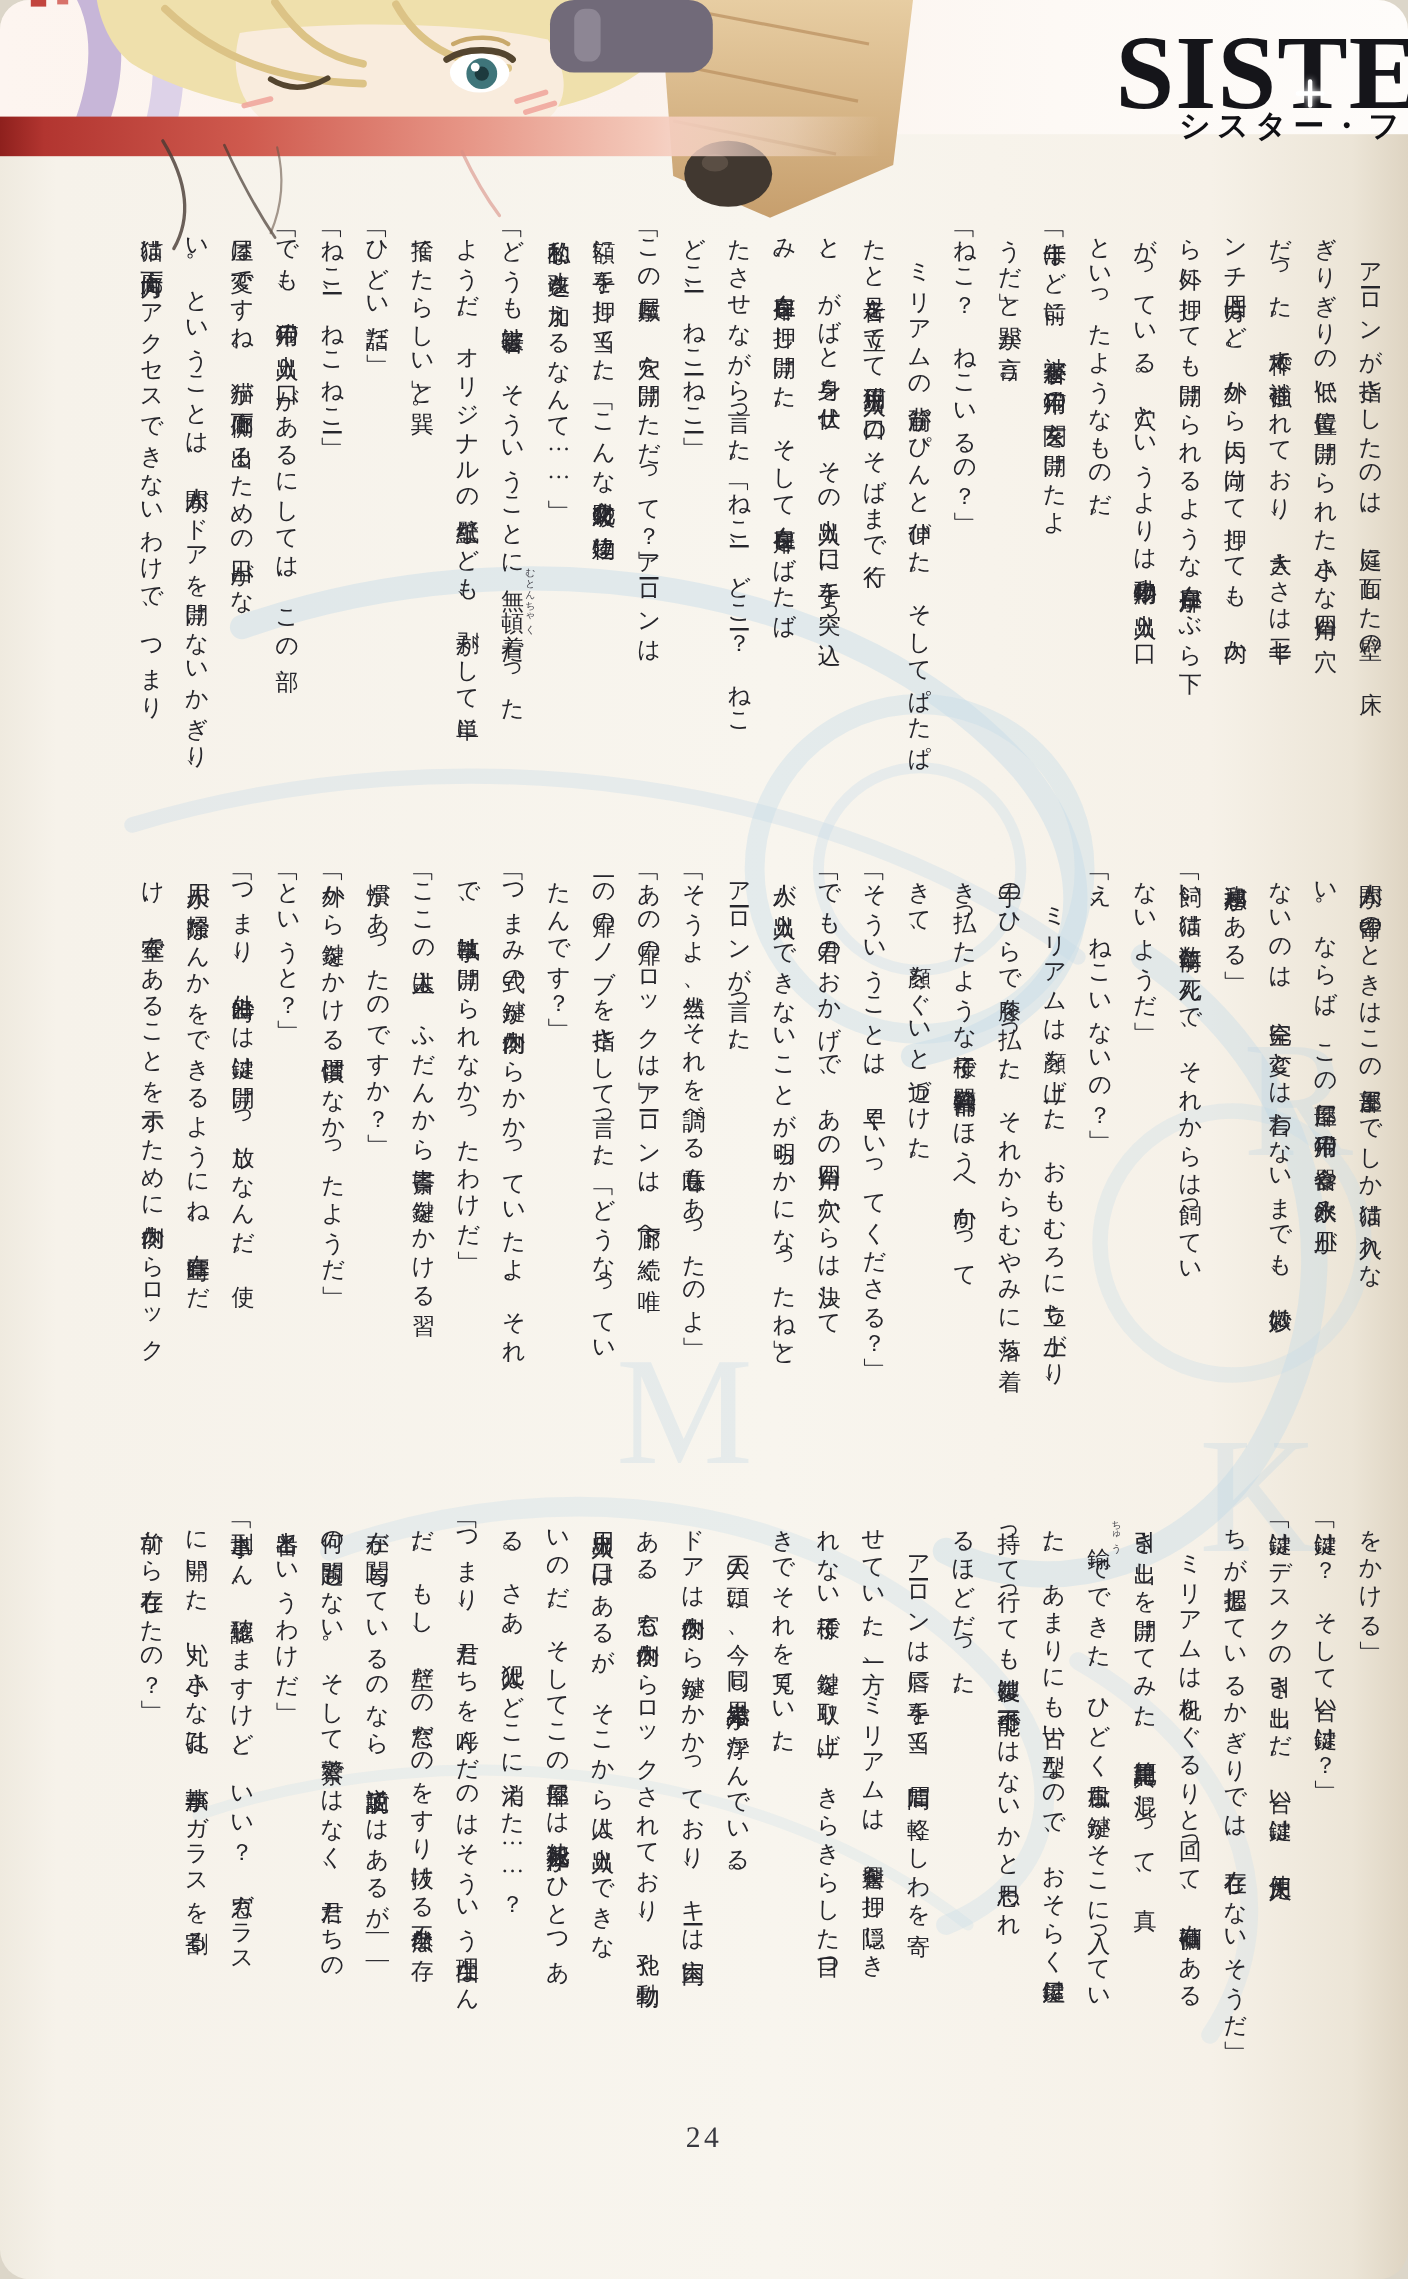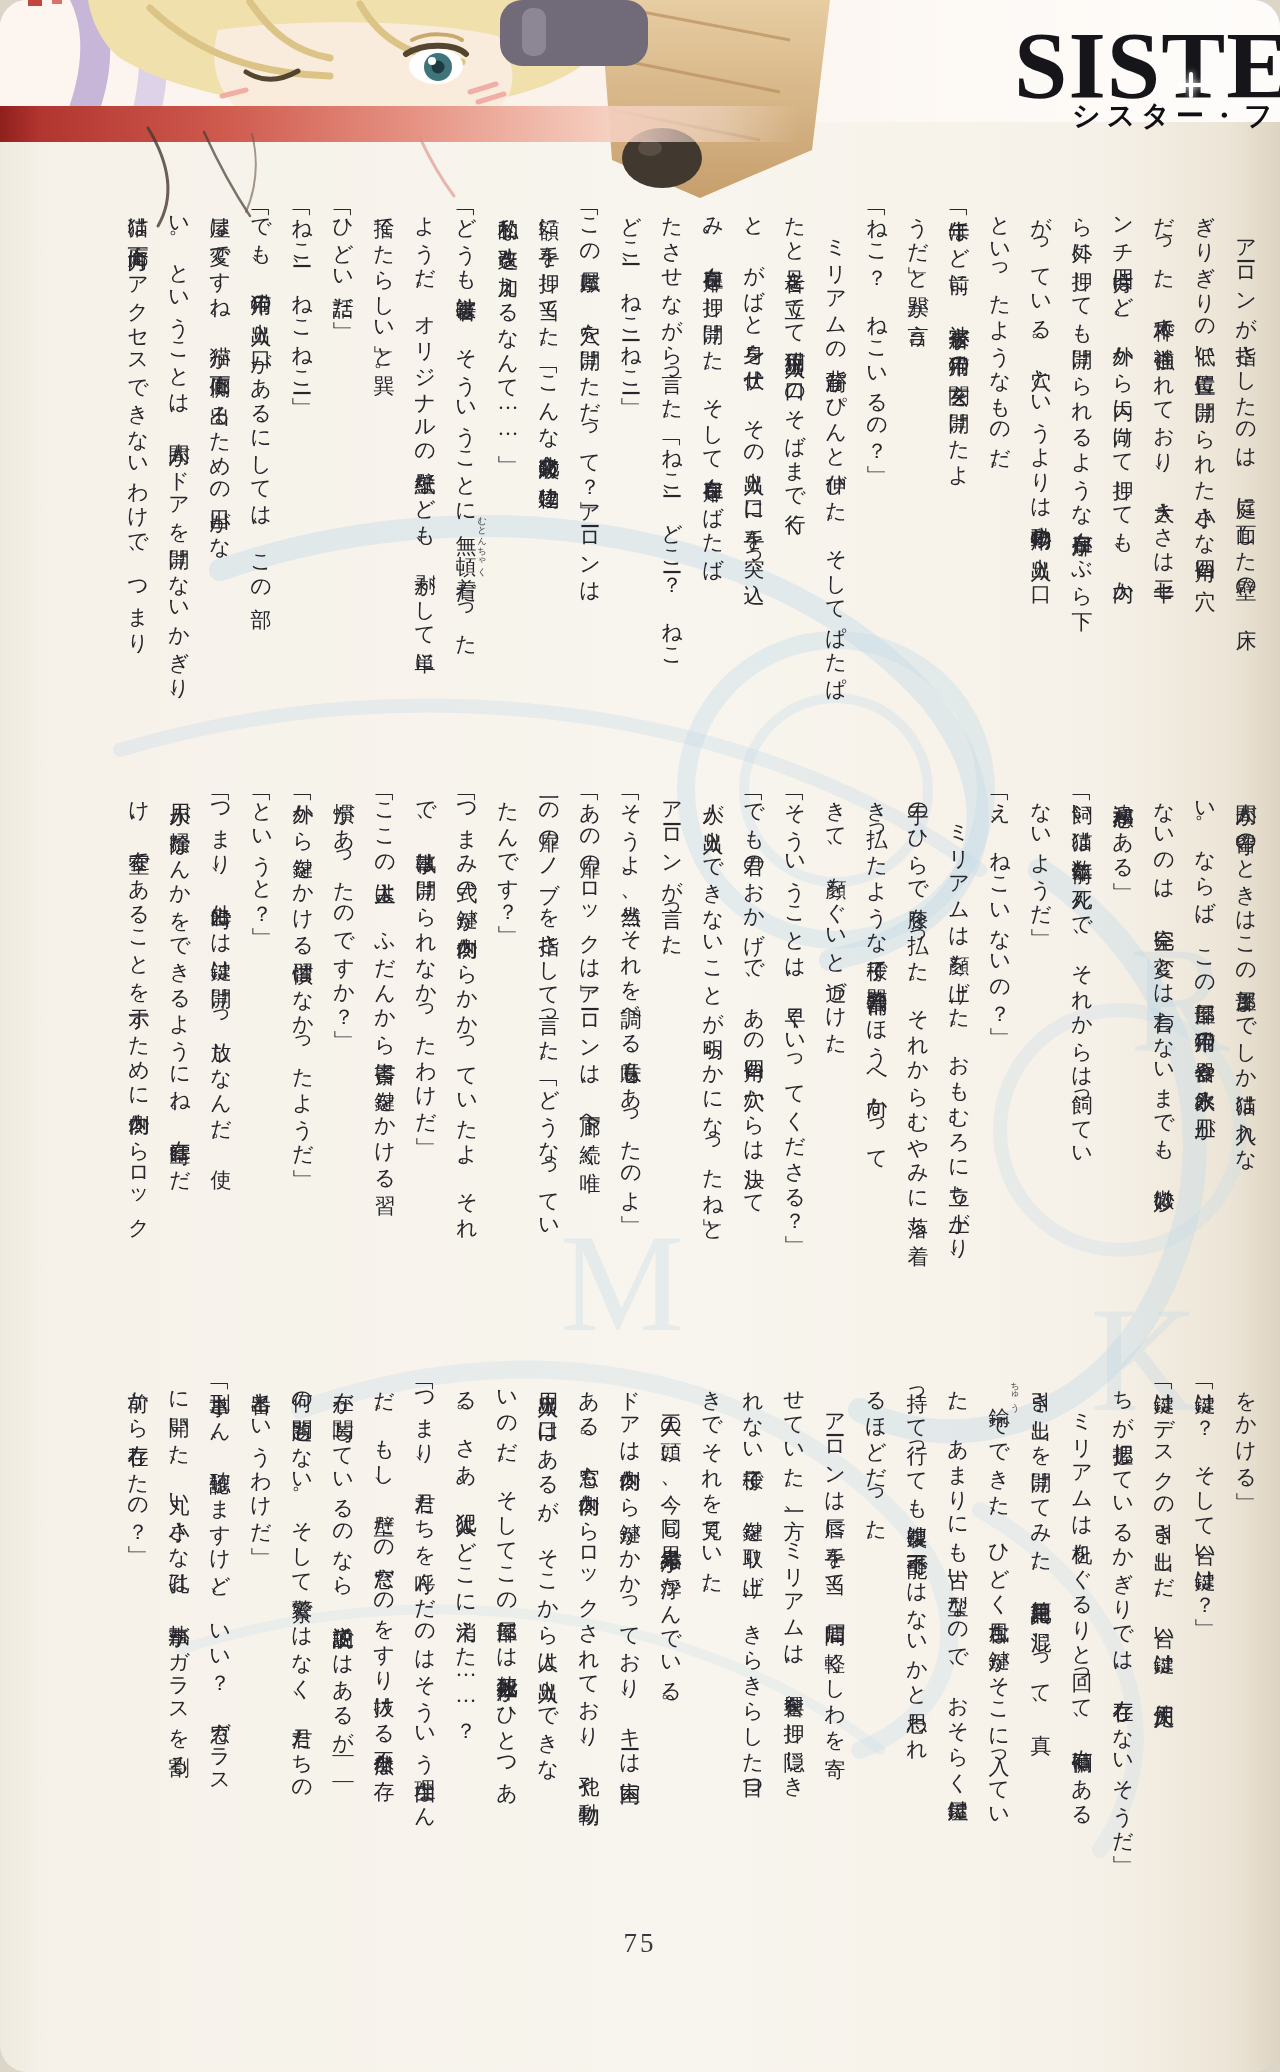--- a/index.html
+++ b/index.html
@@ -241,15 +241,15 @@
       <div class="col">「つまり、君たちを呼んだのはそういう理由なん</div>
       <div class="col">だ。もし、壁だの窓だのをすり抜ける不自然な存</div>
       <div class="col">在が関与しているのなら、逆説的ではあるが――</div>
       <div class="col">何の問題もない。そして警察ではなく、君たちの</div>
       <div class="col">出番というわけだ」</div>
       <div class="col">「刑事さん、確認しますけど、いい？　窓ガラス</div>
       <div class="col">に開いた、丸い小さな孔は、執事がガラスを割る</div>
       <div class="col">前から存在したの？」</div>
     </div>
 
-  <div class="pagenum">75</div>
+  <div class="pagenum">24</div>
 
 </div>
 
 </body></html>

